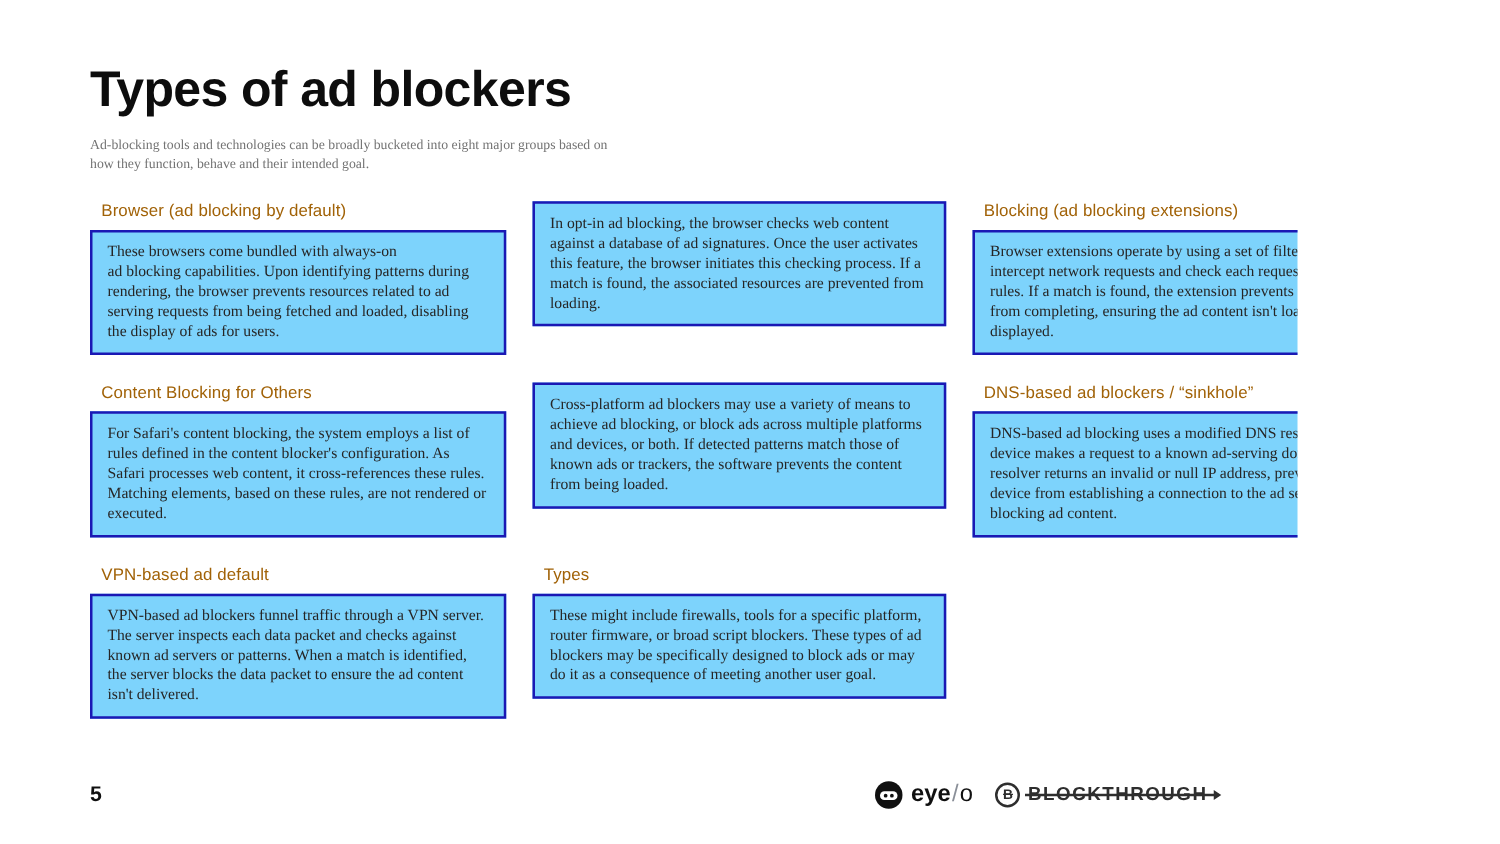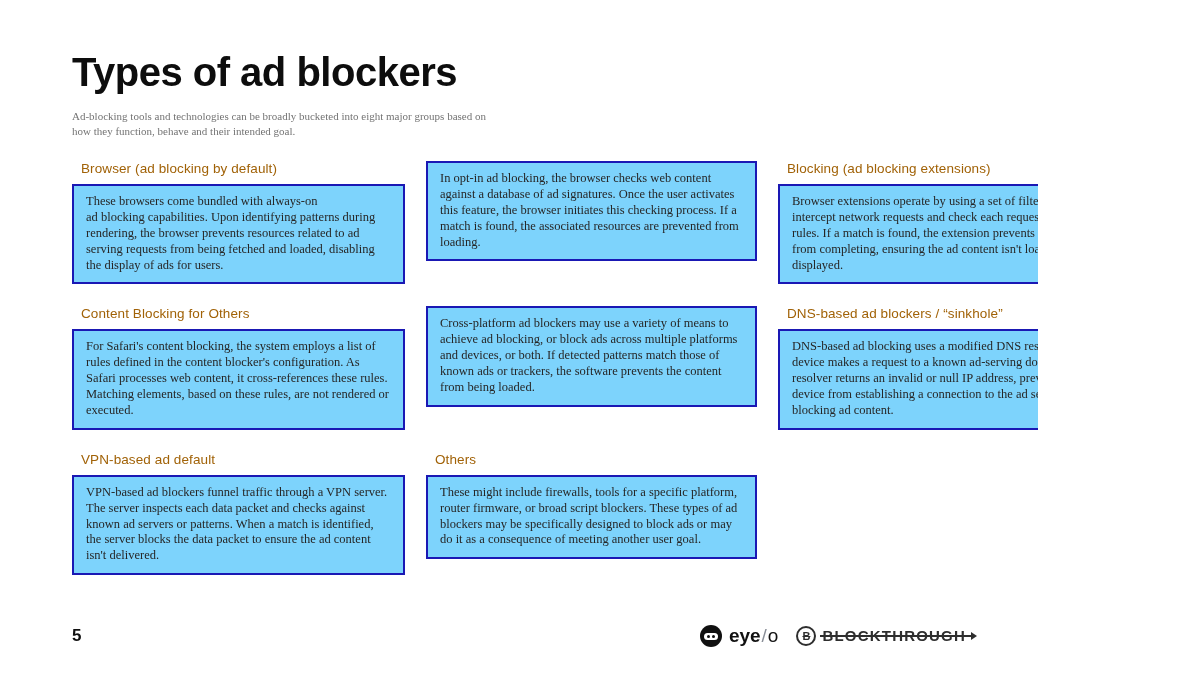--- a/index.html
+++ b/index.html
@@ -168,21 +168,21 @@
     </div>
 
     <div class="card">
       <h3 class="card-title">VPN-based ad default</h3>
       <div class="card-box">
         <p class="card-body">VPN-based ad blockers funnel traffic through a VPN server. The server inspects each data packet and checks against known ad servers or patterns. When a match is identified, the server blocks the data packet to ensure the ad content isn't delivered.</p>
       </div>
     </div>
 
     <div class="card">
-      <h3 class="card-title">Others</h3>
+      <h3 class="card-title">Types</h3>
       <div class="card-box">
         <p class="card-body">These might include firewalls, tools for a specific platform, router firmware, or broad script blockers. These types of ad blockers may be specifically designed to block ads or may do it as a consequence of meeting another user goal.</p>
       </div>
     </div>
 
   </section>
 
   <div class="footer">
     <div class="page-number">5</div>
 

